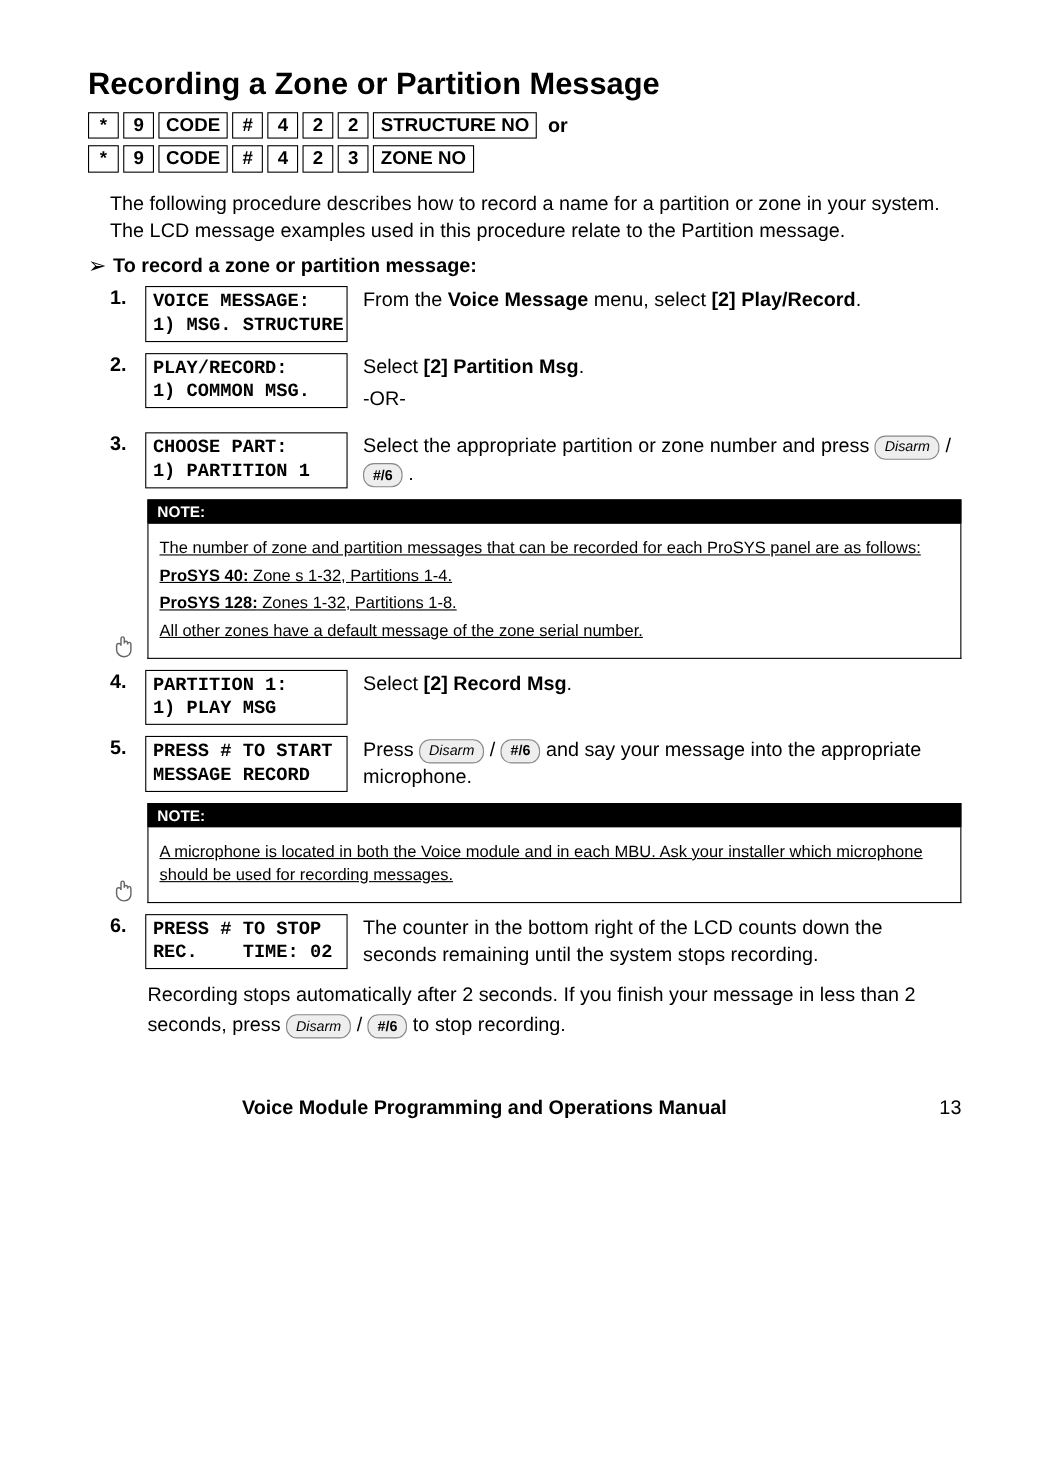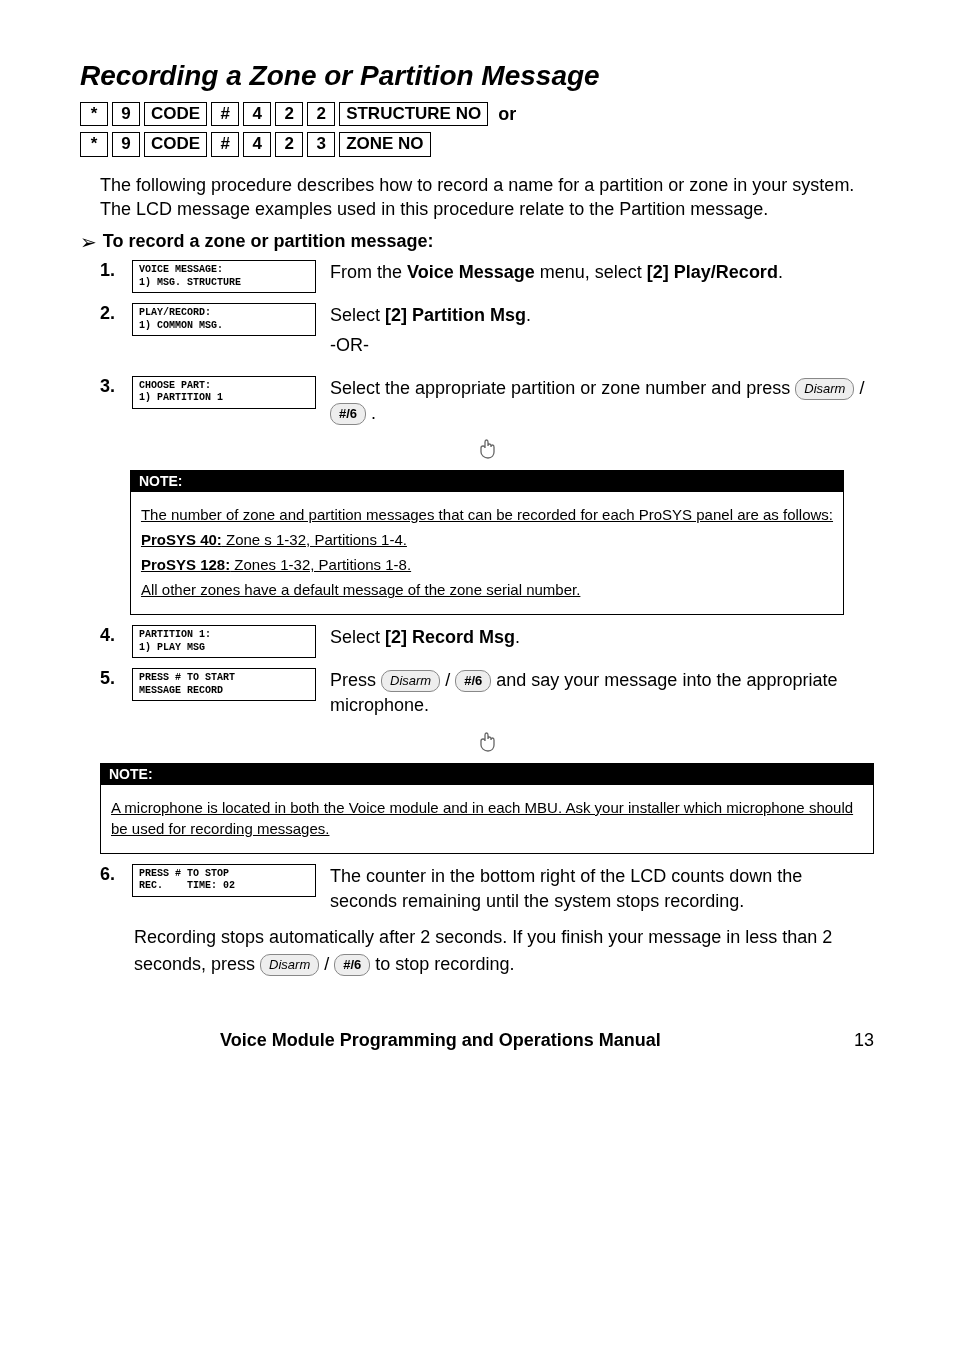--- a/index.html
+++ b/index.html
@@ -9,21 +9,20 @@
     width: 954px;
     box-sizing: border-box;
     color: #000;
     font-size: 18px;
   }
   h1.page-title {
     font-family: 'Century Gothic','Futura','Trebuchet MS',sans-serif;
     font-size: 28px;
     font-weight: bold;
     margin: 0 0 10px 0;
-    font-style: italic;
   }
   .key-row {
     display: flex;
     gap: 4px;
     align-items: center;
     margin-bottom: 6px;
   }
   .key-cell {
     border: 1px solid #000;
     font-family: Arial, sans-serif;
@@ -65,44 +64,43 @@
   }
   .step-num {
     font-weight: bold;
     width: 18px;
     flex-shrink: 0;
     font-size: 18px;
   }
   .lcd-box {
     font-family: 'Courier New', monospace;
     font-weight: bold;
-    font-size: 10px;
+    font-size: 17px;
     border: 1px solid #000;
     padding: 3px 6px;
     width: 170px;
     flex-shrink: 0;
     line-height: 1.25;
     white-space: pre;
   }
   .step-body {
     flex: 1;
     line-height: 1.4;
   }
   .step-body .or {
     margin: 4px 0 8px 0;
   }
   .note-block {
     margin: 4px 0 10px 54px;
   }
   .note-icon-wrap {
     display:flex;
-    align-items:center;
+    align-items:flex-end;
     gap:10px;
     margin-left:-34px;
-    flex-direction:column;
   }
   .note-label {
     background: #000;
     color: #fff;
     font-family: Arial, sans-serif;
     font-weight: bold;
     font-size: 14px;
     padding: 2px 8px;
     border: 1px solid #000;
     width: 100%;

